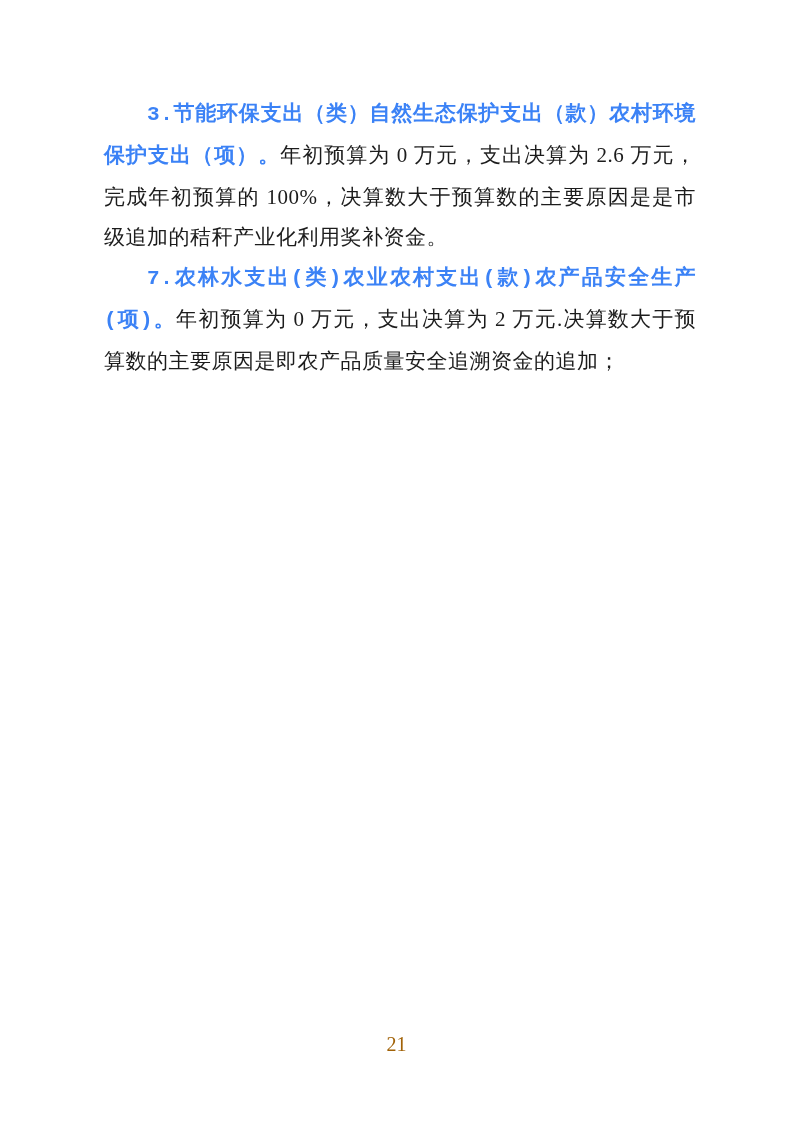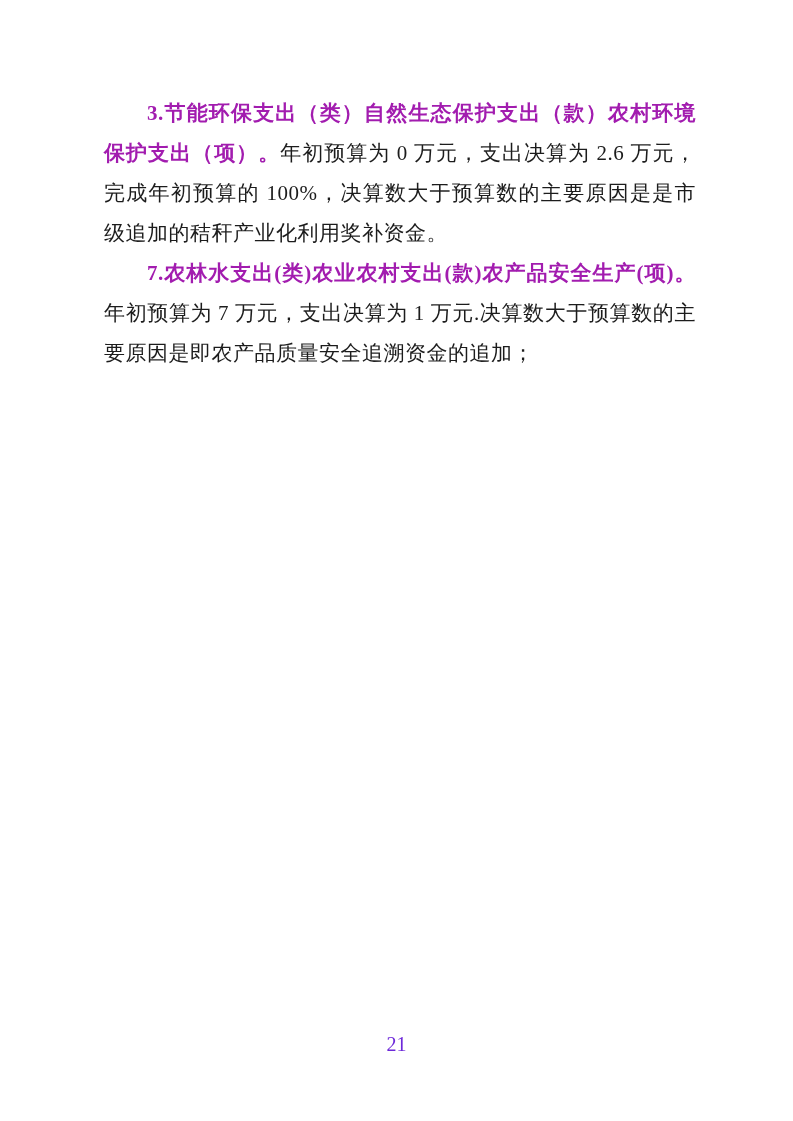--- a/index.html
+++ b/index.html
@@ -27,47 +27,48 @@
     font-size: 21px;
     line-height: 40px;
     text-align: justify;
     text-justify: inter-ideograph;
     text-indent: 2.05em;
     letter-spacing: 0.5px;
     word-break: break-all;
   }
   .para .heading {
     font-weight: 700;
-    color: #a21caf;
+    color: #3b82f6;
+    font-family: Liberation Mono, monospace;
   }
   .para .body-text {
     font-weight: 400;
   }
   .page-number {
     position: absolute;
     top: 1030px;
     left: 0;
     width: 100%;
     text-align: center;
     font-size: 20px;
     line-height: 28px;
-    color: #6d28d9;
+    color: #a16207;
   }
 </style>
 </head>
 <body>
 
 <div class="page">
   <div class="content">
 
     <p class="para"><span class="heading">3.节能环保支出（类）自然生态保护支出（款）农村环境保护支出（项）。</span><span class="body-text">年初预算为 0 万元，支出决算为 2.6 万元，完成年初预算的 100%，决算数大于预算数的主要原因是是市级追加的秸秆产业化利用奖补资金。</span></p>
 
 
 
 
 
-    <p class="para"><span class="heading">7.农林水支出(类)农业农村支出(款)农产品安全生产(项)。</span><span class="body-text">年初预算为 7 万元，支出决算为 1 万元.决算数大于预算数的主要原因是即农产品质量安全追溯资金的追加；</span></p>
+    <p class="para"><span class="heading">7.农林水支出(类)农业农村支出(款)农产品安全生产(项)。</span><span class="body-text">年初预算为 0 万元，支出决算为 2 万元.决算数大于预算数的主要原因是即农产品质量安全追溯资金的追加；</span></p>
 
 
   </div>
 
   <div class="page-number">21</div>
 </div>
 
 </body></html>

